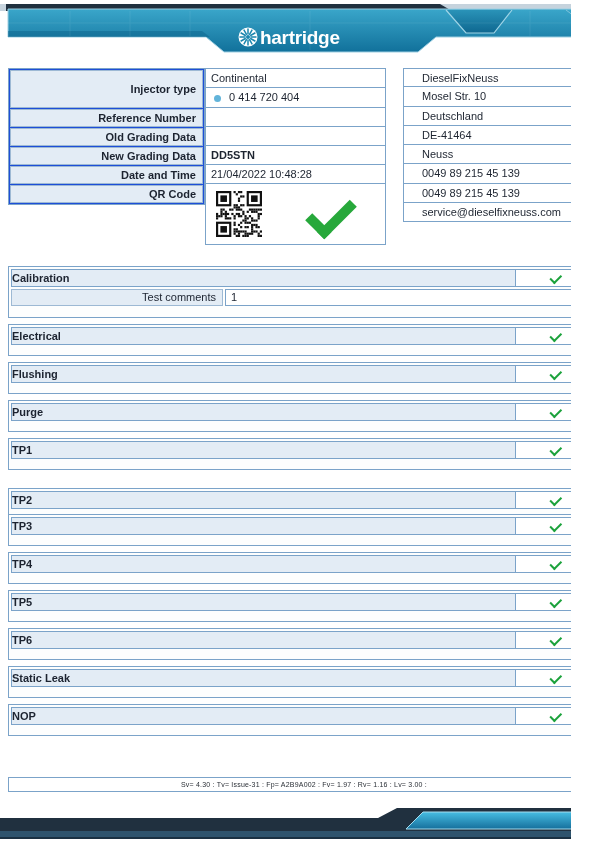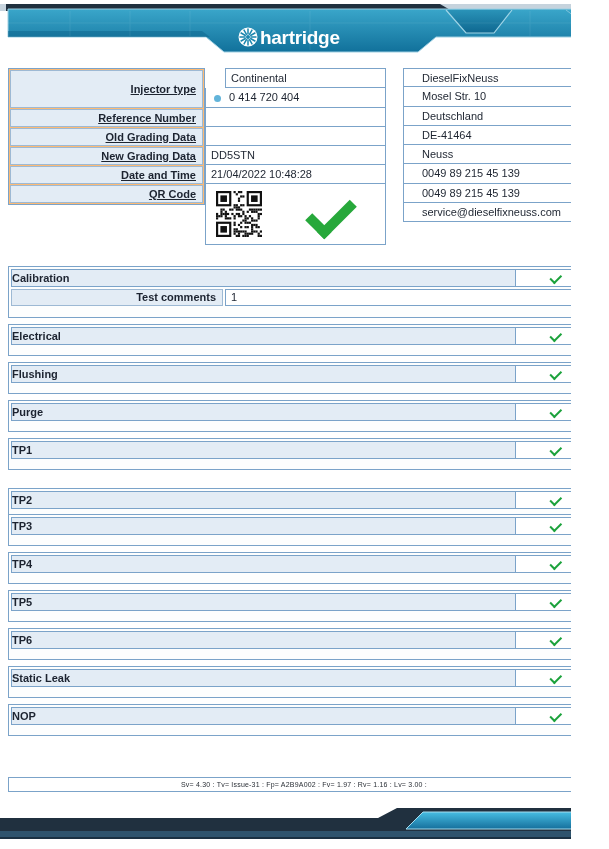--- a/index.html
+++ b/index.html
@@ -3,32 +3,32 @@
 <meta charset="utf-8">
 <style>
   html,body{margin:0;padding:0;background:#ffffff;}
   .page{position:relative;width:571px;height:849px;background:#fff;overflow:hidden;
         font-family:"Liberation Sans", sans-serif;color:#1d2430;}
   svg{display:block;}
 
   
   .info{position:absolute;top:68px;left:8px;width:592px;height:182px;font-size:11px;}
   .labels{position:absolute;left:0;top:0;width:197px;height:137px;border:1px solid #7ba3c9;
-          background:#fdba74;box-sizing:border-box;text-decoration:underline;}
+          background:#1d4ed8;box-sizing:border-box;}
   .lbl{margin:1px 1px 0 1px;background:#e3ecf5;border:1px solid #9db9d4;box-sizing:border-box;
        font-weight:bold;text-align:right;padding-right:6px;color:#1c2330;
        display:flex;align-items:center;justify-content:flex-end;}
   .lbl.h40{height:38px;} .lbl.h19{height:18px;}
   .mid{position:absolute;left:197px;top:0;width:181px;}
   .mid .cell{box-sizing:border-box;border:1px solid #7ba3c9;border-top:none;background:#fff;
              height:19px;line-height:18px;padding-left:5px;white-space:nowrap;overflow:hidden;}
-  .mid .cell:first-child{border-top:1px solid #7ba3c9;height:20px;line-height:19px;margin-left:20px;}
+  .mid .cell:first-child{border-top:1px solid #7ba3c9;height:20px;line-height:19px;}
   .mid .cell.h20{height:20px;line-height:19px;}
   .mid .cell.qr{height:61px;position:relative;}
-  .bold{font-weight:normal;}
+  .bold{font-weight:bold;}
   .bullet{display:inline-block;width:7px;height:7px;border-radius:50%;background:#62b4da;
           margin:0 8px 0 3px;vertical-align:middle;}
   .rightcol{position:absolute;left:395px;top:0;width:197px;}
   .rightcol .cell{box-sizing:border-box;border:1px solid #7ba3c9;border-top:none;background:#fff;
              height:19.3px;line-height:18px;padding-left:18px;white-space:nowrap;overflow:hidden;}
   .rightcol .cell:first-child{border-top:1px solid #7ba3c9;}
   .qr-svg{position:absolute;left:10px;top:7px;}
   .bigtick{position:absolute;left:102px;top:16px;width:36px;height:17px;
            border-left:10px solid #27a83b;border-bottom:10px solid #27a83b;
            transform:rotate(-45deg);}
@@ -40,21 +40,21 @@
   .bar{position:absolute;left:2px;right:2px;top:2px;height:18px;border:1px solid #7ba3c9;
        background:#e3ecf5;box-sizing:border-box;}
   .bar .title{position:absolute;left:0;right:0;top:50%;transform:translateY(-50%);
        text-align:left;font-weight:bold;font-size:11px;color:#1c2330;}
   .chk{position:absolute;right:0;top:0;bottom:0;width:80px;background:#fff;
        border-left:1px solid #7ba3c9;display:flex;align-items:center;justify-content:center;}
   .tick{display:inline-block;width:9px;height:5px;border-left:2.4px solid #1ca23c;
         border-bottom:2.4px solid #1ca23c;transform:rotate(-45deg) translateY(-1px);}
   .tcrow{position:absolute;left:2px;right:2px;top:22px;height:17px;}
   .tclabel{position:absolute;left:0;top:0;width:212px;height:17px;box-sizing:border-box;
-        background:#e3ecf5;border:1px solid #9db9d4;font-weight:bold;font-size:11px;
+        background:#e3ecf5;border:1px solid #9db9d4;font-weight:normal;font-size:11px;
         text-align:right;padding-right:6px;line-height:15px;color:#1c2330;}
   .tcvalue{position:absolute;left:214px;right:0;top:0;height:17px;box-sizing:border-box;
         background:#fff;border:1px solid #7ba3c9;font-size:11px;line-height:15px;padding-left:5px;}
 
   
   .version{position:absolute;left:8px;top:777px;width:592px;height:15px;border:1px solid #7ba3c9;
         box-sizing:border-box;display:flex;align-items:center;justify-content:center;}
   .version span{font-size:7px;color:#2a2f36;letter-spacing:0.2px;}
   .top-banner{position:absolute;top:2px;left:0;}
   .bottom-banner{position:absolute;top:804px;left:0;}

